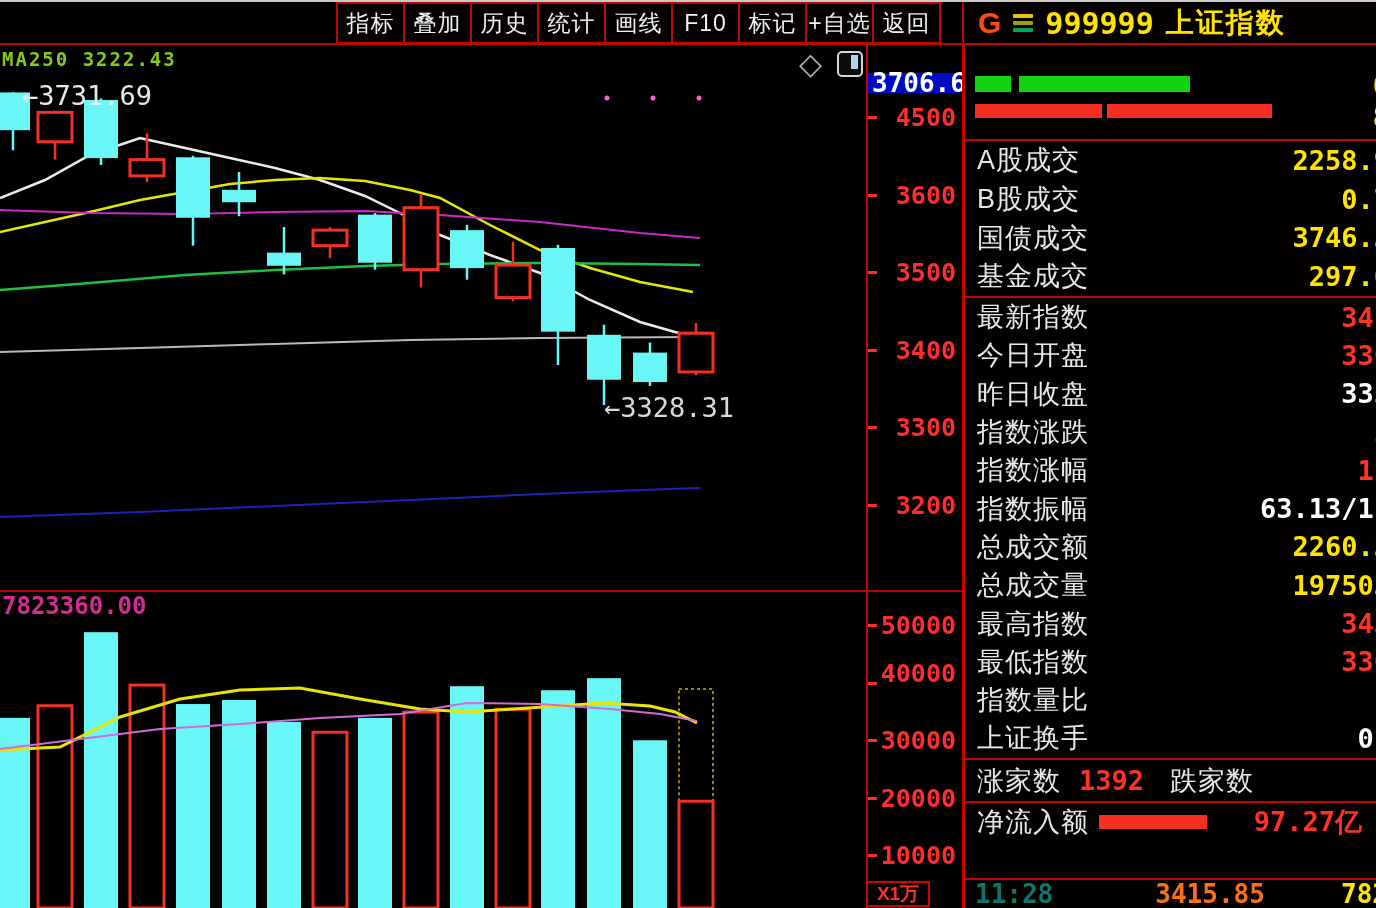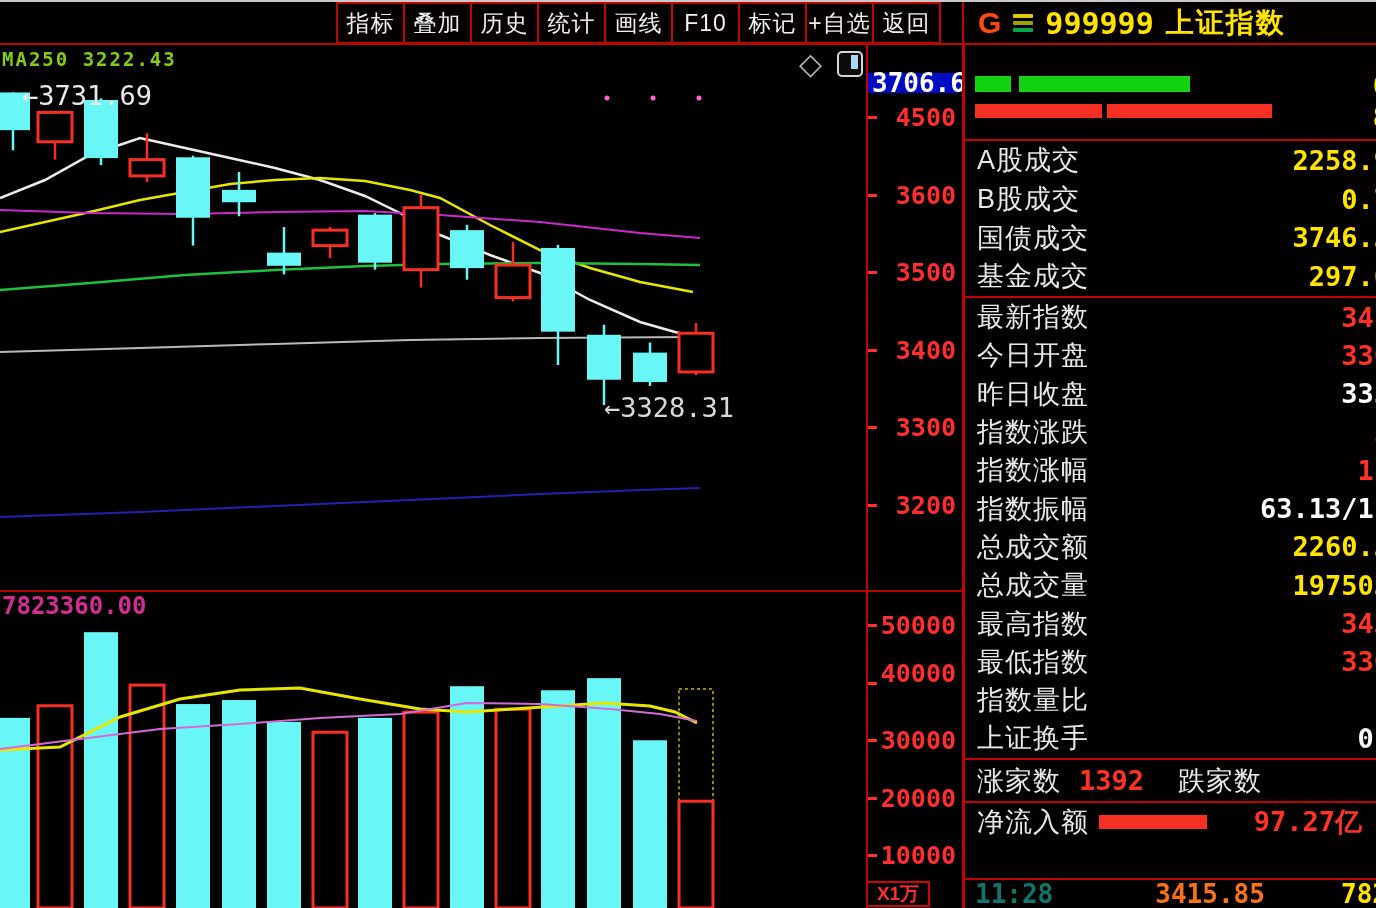--- a/index.html
+++ b/index.html
@@ -316,21 +316,21 @@
           <span class="plabel">指数量比</span>
           <span class="pval c-w"></span>
         </div>
         <div class="prow">
           <span class="plabel">上证换手</span>
           <span class="pval c-w">0.</span>
         </div>
       </div>
     <div class="sec sec-breadth">
       <span class="plabel">涨家数</span>
-      <span class="pval c-r" style="margin-right:16px">1392</span>
+      <span class="pval c-r" style="margin-right:8px">1392</span>
       <span class="plabel">跌家数</span>
       <span class="pval c-r"></span>
     </div>
     <div class="sec sec-flows" id="sec-flows">
         <div class="frow">
           <span class="plabel">净流入额</span>
           <span class="fbar"></span>
           <span class="fval">97.27亿</span>
         </div>
       </div>

